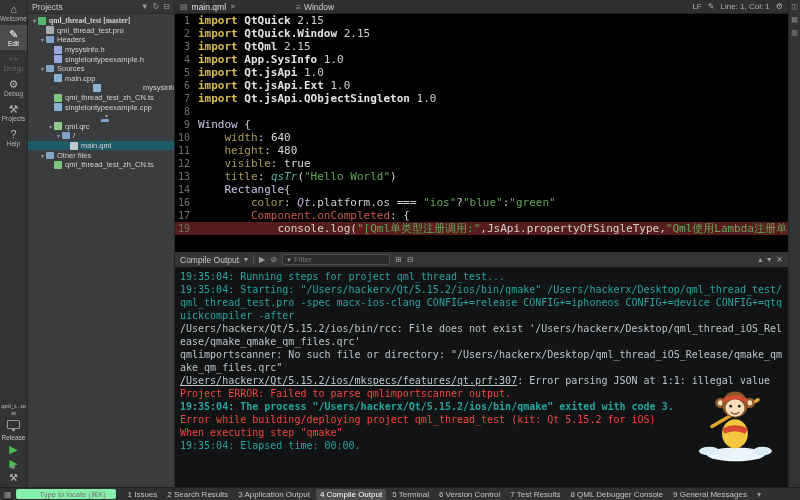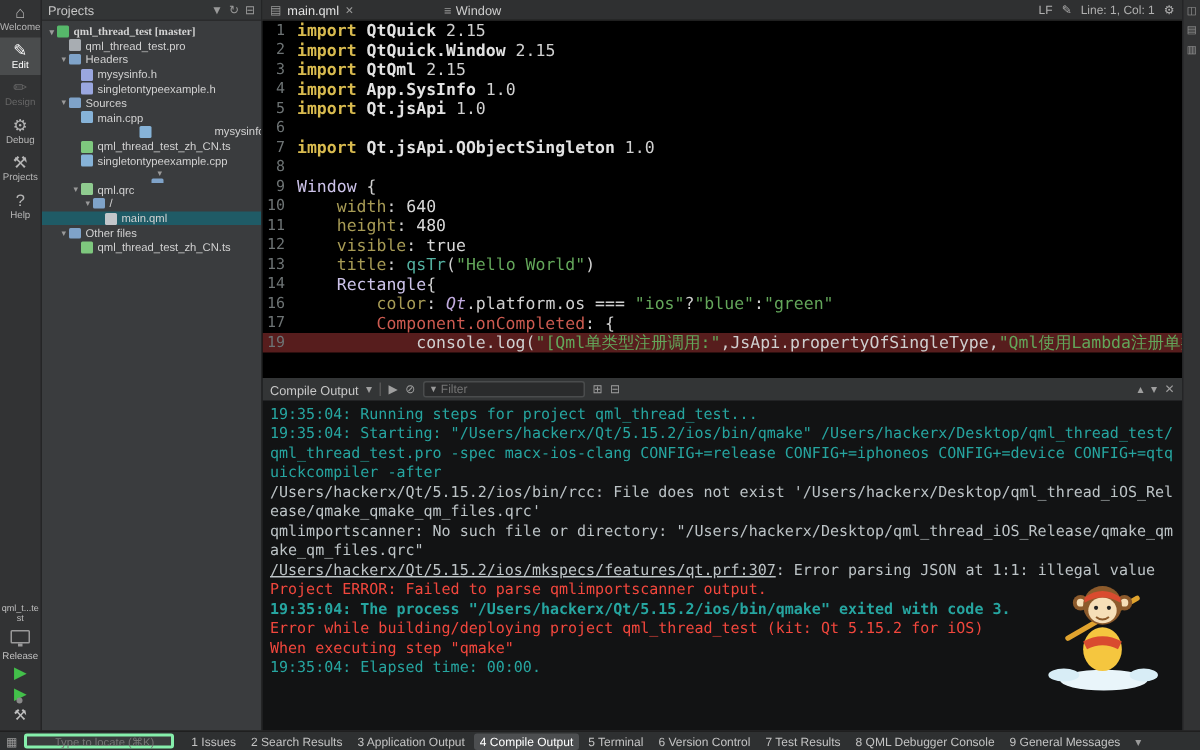--- a/index.html
+++ b/index.html
@@ -62,21 +62,21 @@
   .ln{width:23px;text-align:right;color:#6d7374;flex:none;padding-right:8px;font-size:10px;}
   .ct{white-space:pre;}
   .tk-kw{color:#d9bb4f;font-weight:bold;}
   .tk-mod{color:#e2e2e2;font-weight:bold;}
   .tk-ver{color:#cfcfcf;}
   .tk-typ{color:#cdc3ea;}
   .tk-prop{color:#a79b55;}
   .tk-num{color:#d8d8d8;}
   .tk-kwv{color:#d8d8d8;}
   .tk-str{color:#63a65a;}
-  .tk-fn{color:#53b0a0;}
+  .tk-fn{color:#53b0a0;font-style:italic;}
   .tk-pv{color:#9c9c9c;font-style:italic;}
   .tk-qt{color:#c1abdf;font-style:italic;}
   .tk-sig{color:#cb5a50;}
   .tk-plain{color:#cfcfcf;}
 
   
   .output-panel{flex:1;background:#121314;display:flex;flex-direction:column;position:relative;overflow:hidden;}
   .op-header{height:15px;background:#333536;display:flex;align-items:center;gap:5px;padding:0 5px;font-size:8.5px;color:#c8c8c8;flex:none;}
   .op-title{white-space:nowrap;}
   .op-ic{color:#9f9f9f;font-size:8px;cursor:pointer;}
@@ -93,21 +93,21 @@
   .ol-link{text-decoration:underline;cursor:pointer;}
   .mascot{position:absolute;right:14px;bottom:20px;width:78px;pointer-events:none;}
 
   
   .right-bar{position:absolute;right:0;top:0;bottom:13px;width:12px;background:#323334;border-left:1px solid #242526;display:flex;flex-direction:column;align-items:center;gap:5px;padding-top:3px;color:#9a9a9a;font-size:7px;}
   .right-bar span{cursor:pointer;}
 
   
   .status-bar{position:absolute;left:0;right:0;bottom:0;height:13px;background:#2e3031;border-top:1px solid #1f1f1f;display:flex;align-items:center;font-size:8px;color:#c3c3c3;gap:4px;padding:0 4px;}
   .sb-icon{color:#9a9a9a;font-size:8px;cursor:pointer;}
-  .locator{background:#3a3c3d;border:2px solid #86efac;border-radius:2px;height:10px;display:flex;align-items:center;padding:0 19px;width:100px;}
+  .locator{background:#3a3c3d;border:5px solid #86efac;border-radius:2px;height:10px;display:flex;align-items:center;padding:0 19px;width:100px;}
   .locator input{background:transparent;border:none;outline:none;font-size:7.5px;color:#cfcfcf;width:94px;font-family:"Liberation Sans","DejaVu Sans",sans-serif;}
   .sb-panes{display:flex;gap:2px;margin-left:4px;}
   .pane-btn{padding:1px 4px;border-radius:2px;cursor:pointer;white-space:nowrap;}
   .pane-btn.active{background:#4c4e50;color:#fff;}
   .sb-caret{color:#9a9a9a;margin-left:2px;cursor:pointer;}
 </style>
 </head>
 <body>
 
 <div class="app">
@@ -258,21 +258,21 @@
         <span>⚙</span>
       </span>
     </div>
 
     <div class="editor" id="codeArea">
         <div class="cl"><span class="ln">1</span><span class="ct"><span class="tk-kw">import</span><span class="tk-mod"> QtQuick</span><span class="tk-ver"> 2.15</span></span></div>
         <div class="cl"><span class="ln">2</span><span class="ct"><span class="tk-kw">import</span><span class="tk-mod"> QtQuick.Window</span><span class="tk-ver"> 2.15</span></span></div>
         <div class="cl"><span class="ln">3</span><span class="ct"><span class="tk-kw">import</span><span class="tk-mod"> QtQml</span><span class="tk-ver"> 2.15</span></span></div>
         <div class="cl"><span class="ln">4</span><span class="ct"><span class="tk-kw">import</span><span class="tk-mod"> App.SysInfo</span><span class="tk-ver"> 1.0</span></span></div>
         <div class="cl"><span class="ln">5</span><span class="ct"><span class="tk-kw">import</span><span class="tk-mod"> Qt.jsApi</span><span class="tk-ver"> 1.0</span></span></div>
-        <div class="cl"><span class="ln">6</span></div>
+        <div class="cl"><span class="ln">6</span><span class="ct"><span class="tk-kw">import</span><span class="tk-mod"> Qt.jsApi.Ext</span><span class="tk-ver"> 1.0</span></span></div>
         <div class="cl"><span class="ln">7</span><span class="ct"><span class="tk-kw">import</span><span class="tk-mod"> Qt.jsApi.QObjectSingleton</span><span class="tk-ver"> 1.0</span></span></div>
         <div class="cl"><span class="ln">8</span><span class="ct"></span></div>
         <div class="cl"><span class="ln">9</span><span class="ct"><span class="tk-typ">Window</span><span class="tk-plain"> {</span></span></div>
         <div class="cl"><span class="ln">10</span><span class="ct"><span class="tk-plain">    </span><span class="tk-prop">width</span><span class="tk-plain">: </span><span class="tk-num">640</span></span></div>
         <div class="cl"><span class="ln">11</span><span class="ct"><span class="tk-plain">    </span><span class="tk-prop">height</span><span class="tk-plain">: </span><span class="tk-num">480</span></span></div>
         <div class="cl"><span class="ln">12</span><span class="ct"><span class="tk-plain">    </span><span class="tk-prop">visible</span><span class="tk-plain">: </span><span class="tk-kwv">true</span></span></div>
         <div class="cl"><span class="ln">13</span><span class="ct"><span class="tk-plain">    </span><span class="tk-prop">title</span><span class="tk-plain">: </span><span class="tk-fn">qsTr</span><span class="tk-plain">(</span><span class="tk-str">"Hello World"</span><span class="tk-plain">)</span></span></div>
         <div class="cl"><span class="ln">14</span><span class="ct"><span class="tk-plain">    </span><span class="tk-typ">Rectangle</span><span class="tk-plain">{</span></span></div>
         <div class="cl"><span class="ln">16</span><span class="ct"><span class="tk-plain">        </span><span class="tk-prop">color</span><span class="tk-plain">: </span><span class="tk-qt">Qt</span><span class="tk-plain">.platform.os === </span><span class="tk-str">"ios"</span><span class="tk-plain">?</span><span class="tk-str">"blue"</span><span class="tk-plain">:</span><span class="tk-str">"green"</span></span></div>
         <div class="cl"><span class="ln">17</span><span class="ct"><span class="tk-plain">        </span><span class="tk-sig">Component.onCompleted</span><span class="tk-plain">: {</span></span></div>

